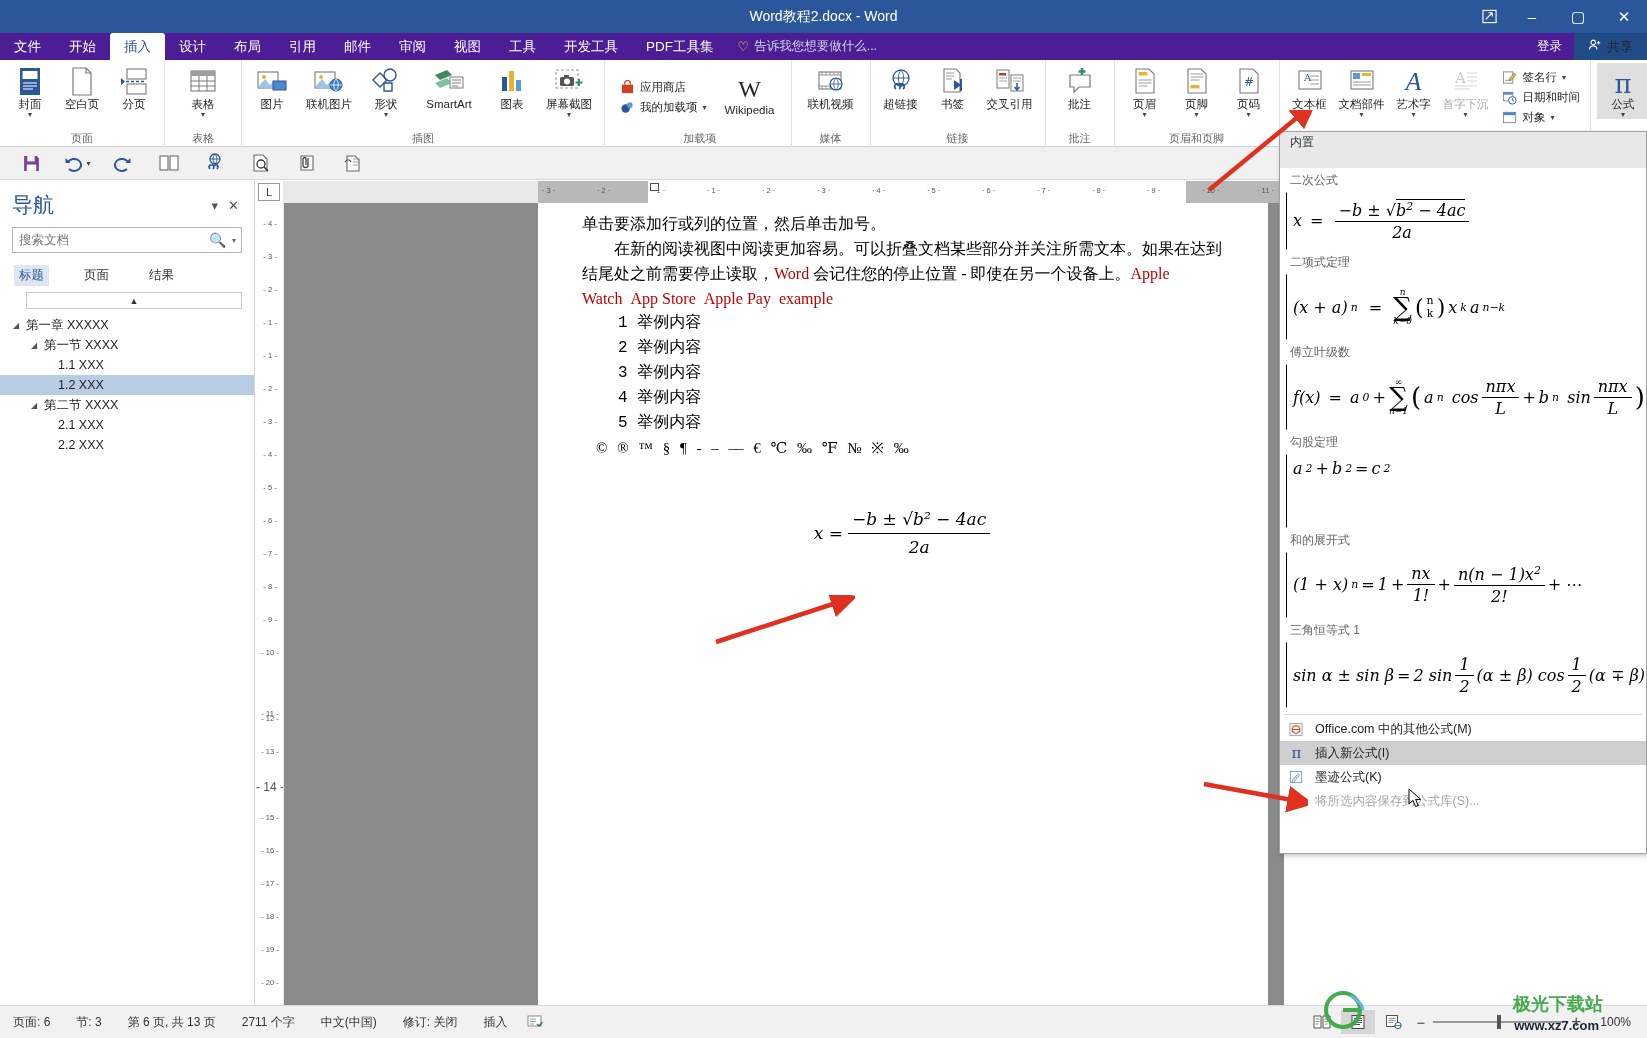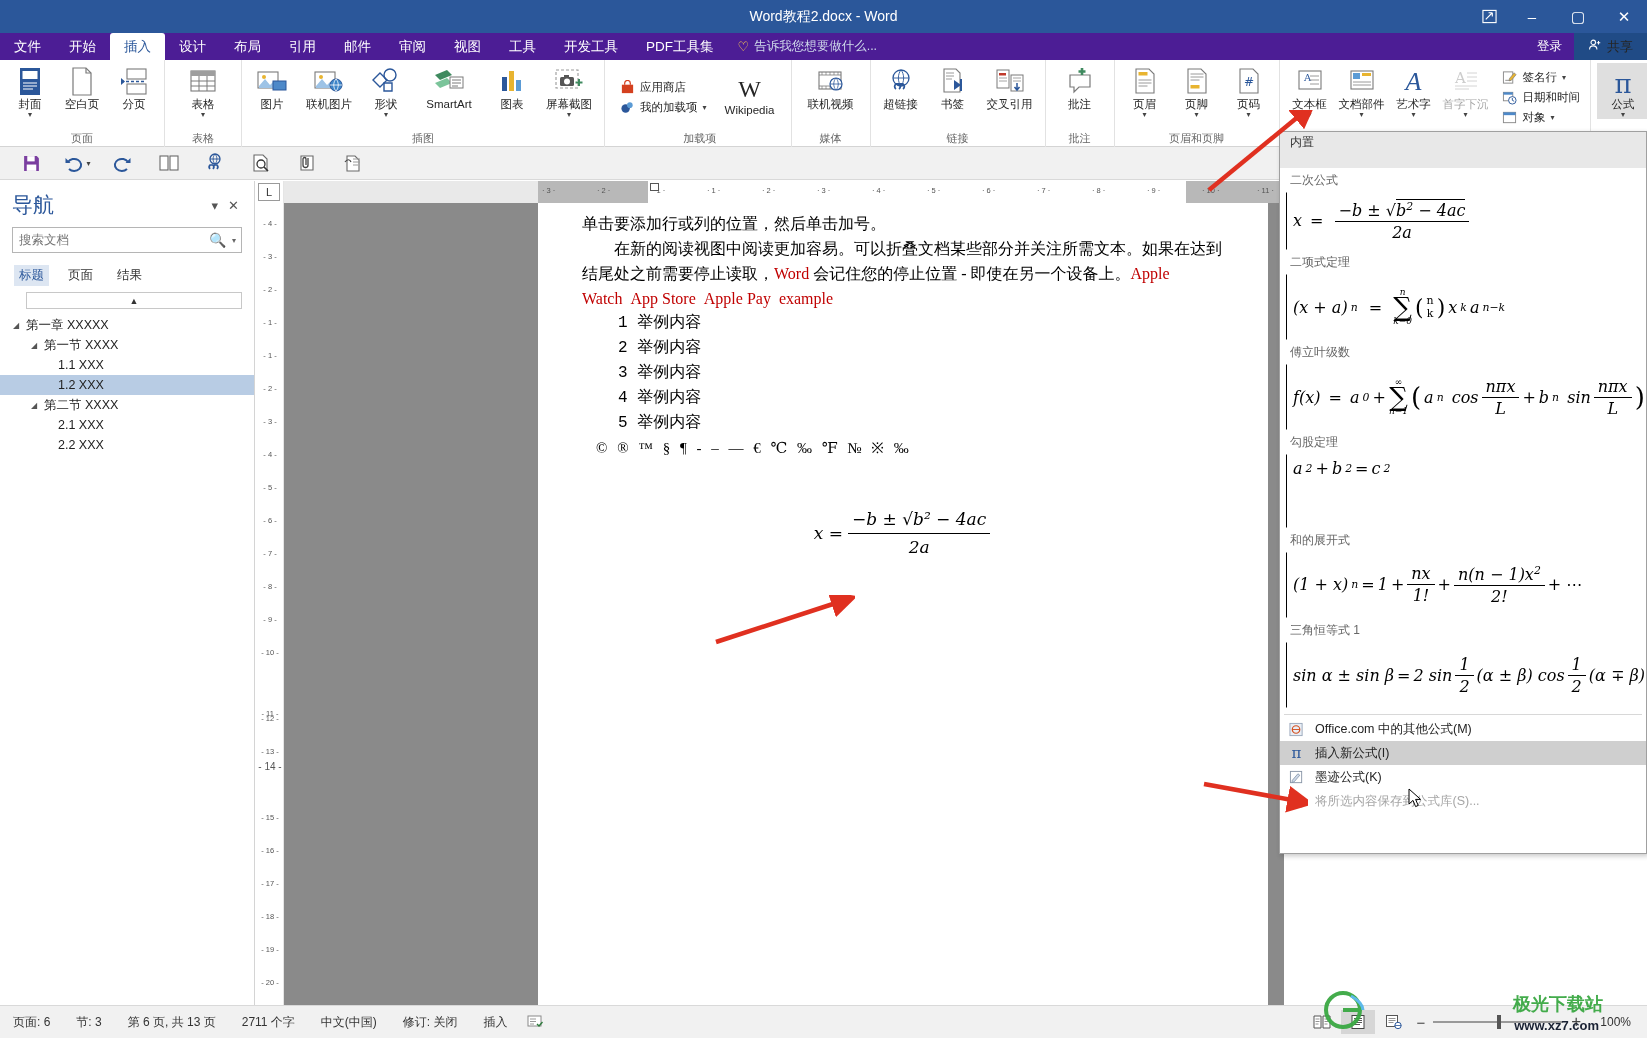--- a/index.html
+++ b/index.html
@@ -77,21 +77,21 @@
     position:absolute; left:0; top:181px; width:255px; height:824px;
     background:#fff; border-right:1px solid #d4d4d4;
   }
   #navpane .nhead{ display:flex; align-items:center; padding:10px 10px 4px 12px;}
   #navpane .ntitle{ font-size:21px; color:#2b579a; font-weight:normal; flex:1;}
   #navpane .nx{ color:#555; font-size:13px; padding:0 5px; }
   .searchrow{ margin:4px 12px 0 12px; height:26px; border:1px solid #b5b5b5; display:flex; align-items:center; background:#fff;}
   .searchrow input{ border:0; outline:0; flex:1; font-size:12.5px; padding:0 6px; color:#333; font-family:"Liberation Sans",sans-serif;}
   .searchrow .mag{ color:#2b579a; font-size:14px; padding:0 3px;}
   .searchrow .cv{ color:#666; font-size:8px; padding:0 5px 0 2px;}
-  .navtabs{ display:flex; gap:14px; margin:12px 12px 4px 14px; font-size:12.5px;}
+  .navtabs{ display:flex; gap:30px; margin:12px 12px 4px 14px; font-size:12.5px;}
   .navtabs .nt{ padding:2px 5px; color:#333;}
   .navtabs .nt.active{ color:#2b579a; background:#dde6f2;}
   .scrollup{ margin:6px 12px 0 26px; height:17px; border:1px solid #c8c8c8; background:#fff;
              display:flex; align-items:center; justify-content:center; color:#333; font-size:9px;}
   .tocitem{ display:flex; align-items:center; gap:4px; height:20px; font-size:12.5px; color:#222; padding-left:6px;}
   .tocitem .tri{ width:12px; font-size:8px; color:#555; text-align:center;}
   .tocitem.sel{ background:#b8cce4; }
   
   #vruler{
     position:absolute; left:256px; top:181px; width:28px; height:824px; background:#fff;
@@ -698,21 +698,21 @@
     <div class="vtick" style="top: 269px; font-size: 7.5px;">- 4 -</div>
     <div class="vtick" style="top: 302px; font-size: 7.5px;">- 5 -</div>
     <div class="vtick" style="top: 335px; font-size: 7.5px;">- 6 -</div>
     <div class="vtick" style="top: 368px; font-size: 7.5px;">- 7 -</div>
     <div class="vtick" style="top: 401px; font-size: 7.5px;">- 8 -</div>
     <div class="vtick" style="top: 434px; font-size: 7.5px;">- 9 -</div>
     <div class="vtick" style="top: 467px; font-size: 7.5px;">- 10 -</div>
     <div class="vtick" style="top: 500px; font-size: 7.5px; margin-top: 28px;">- 11 -</div>
     <div class="vtick" style="top: 533px; font-size: 7.5px;">- 12 -</div>
     <div class="vtick" style="top: 566px; font-size: 7.5px;">- 13 -</div>
-    <div class="vtick" style="top: 580px; font-size: 10px;">- 14 -</div>
+    <div class="vtick" style="top: 599px; font-size: 12px;">- 14 -</div>
     <div class="vtick" style="top: 632px; font-size: 7.5px;">- 15 -</div>
     <div class="vtick" style="top: 665px; font-size: 7.5px;">- 16 -</div>
     <div class="vtick" style="top: 698px; font-size: 7.5px;">- 17 -</div>
     <div class="vtick" style="top: 731px; font-size: 7.5px;">- 18 -</div>
     <div class="vtick" style="top: 764px; font-size: 7.5px;">- 19 -</div>
     <div class="vtick" style="top: 797px; font-size: 7.5px;">- 20 -</div>
   </div>
 <div style="position:absolute;left:258px;top:183px;width:22px;height:18px;border:1px solid #9a9a9a;background:#fff;display:flex;align-items:center;justify-content:center;font-size:11px;color:#333;">L</div>
 
 <div id="hrulerwrap">

